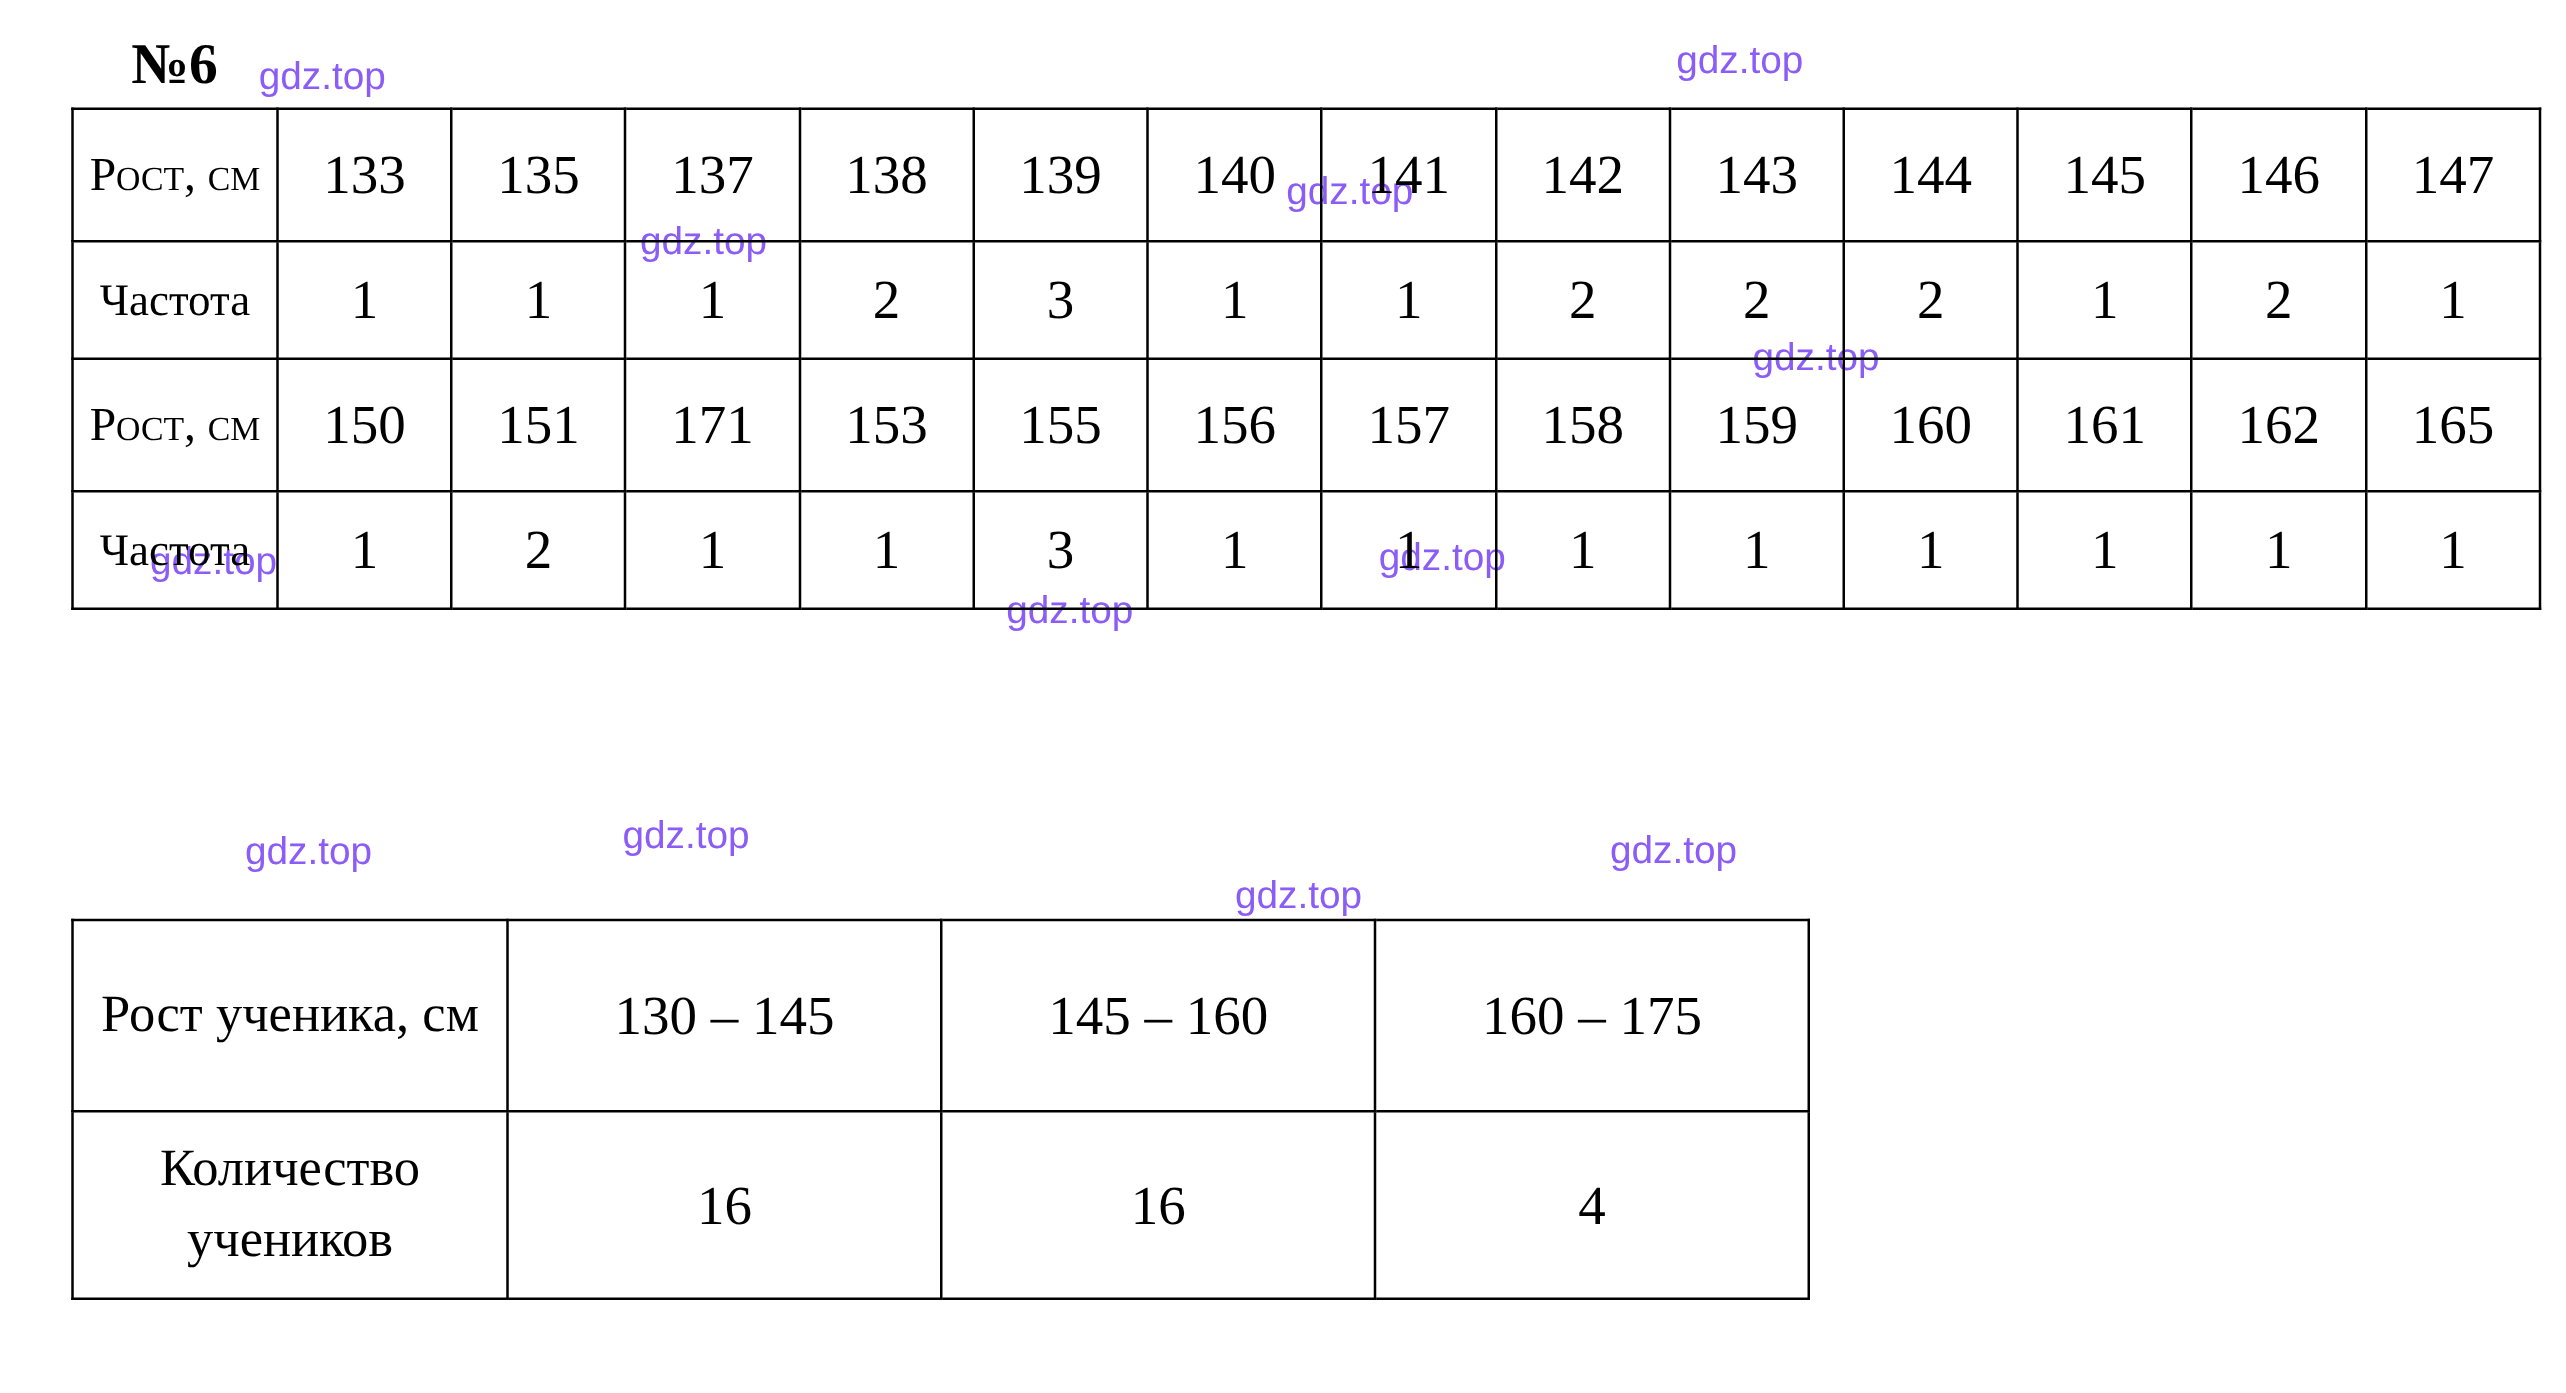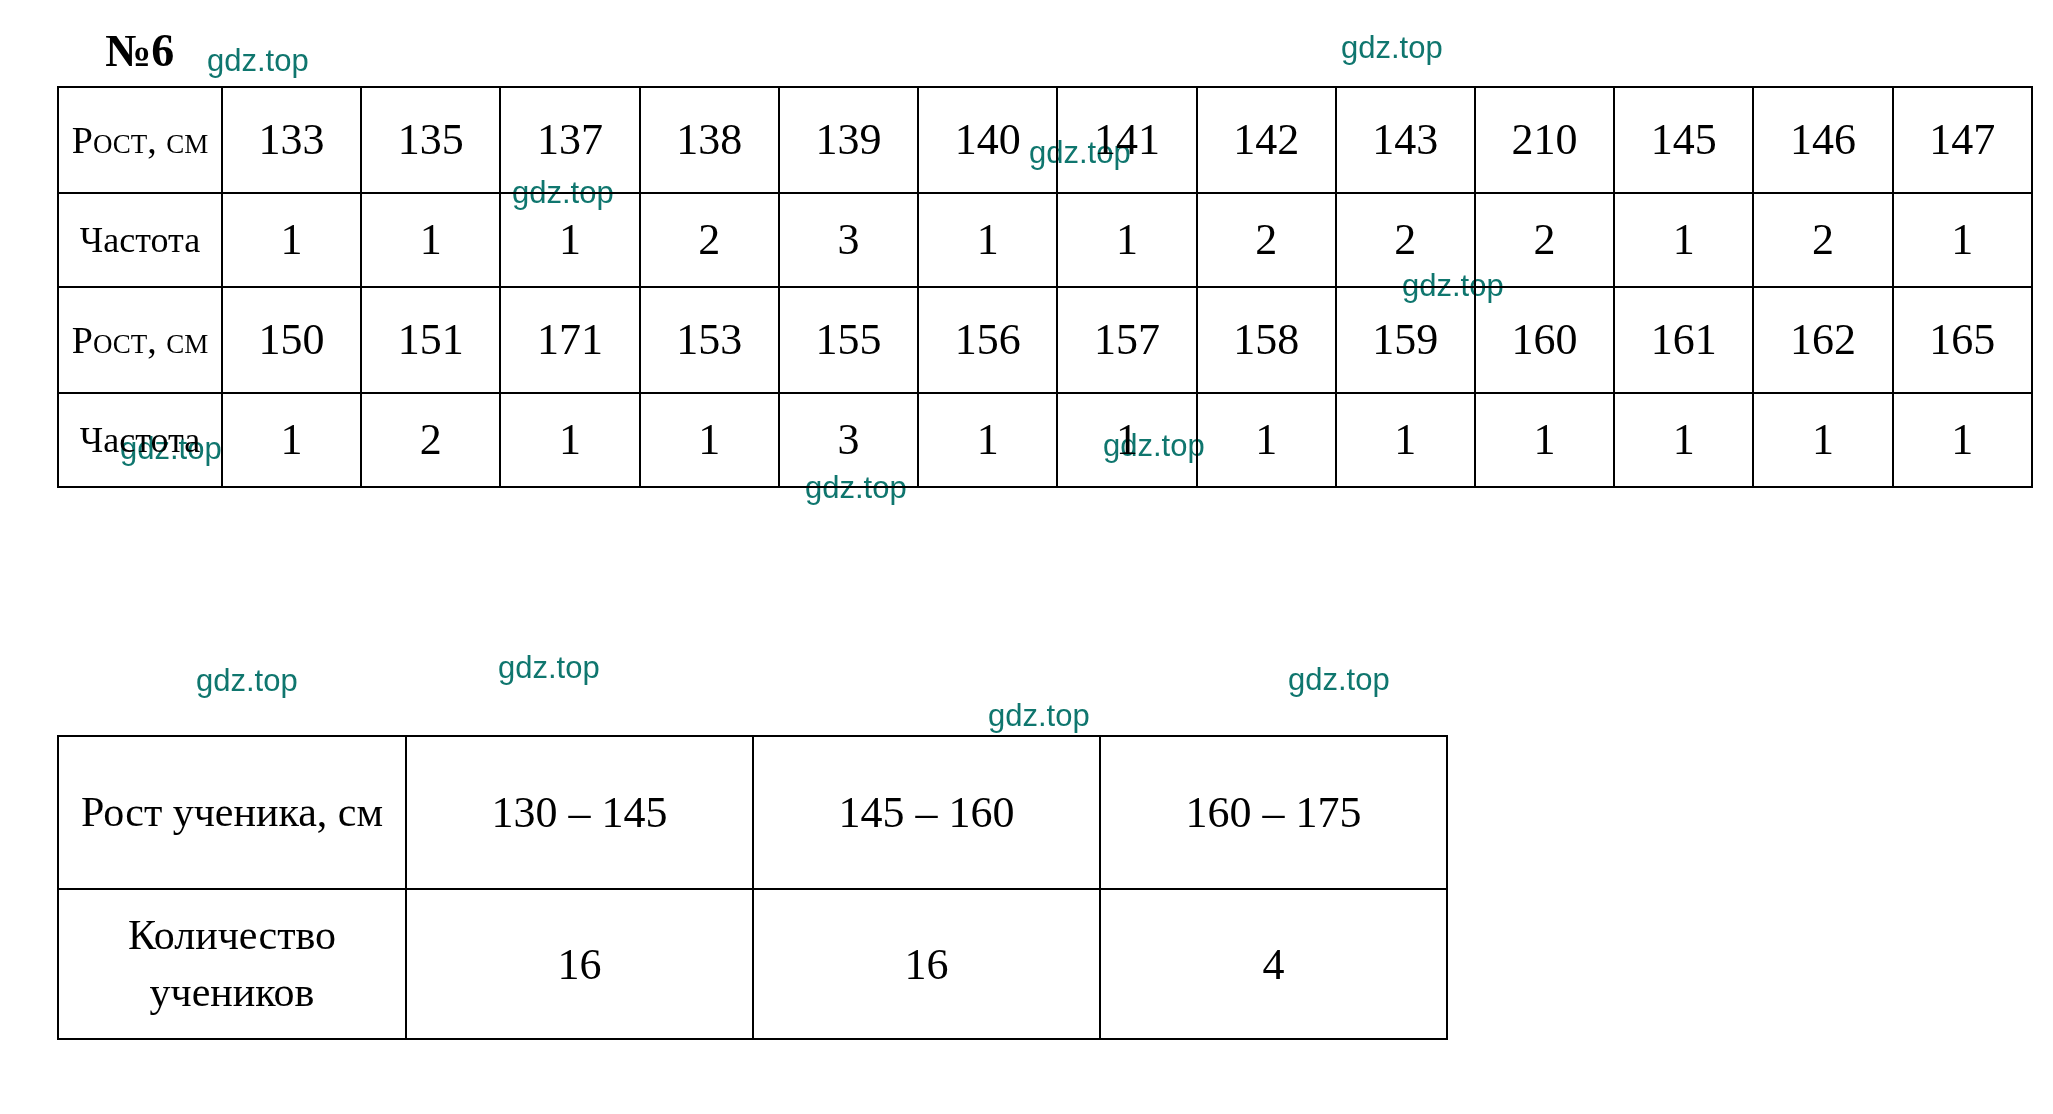--- a/index.html
+++ b/index.html
@@ -27,21 +27,21 @@
     letter-spacing: 0px;
     line-height: 1;
     white-space: nowrap;
   }
 
   
   .wm {
     position: absolute;
     font-family: "Liberation Sans", "DejaVu Sans", sans-serif;
     font-size: 31px;
-    color: #0f766e;
+    color: #8b5cf6;
     white-space: nowrap;
     pointer-events: none;
     line-height: 1;
   }
 
   
   table.grid {
     position: absolute;
     border-collapse: collapse;
     table-layout: fixed;
@@ -124,21 +124,21 @@
         <td class="rowlabel height-label">Рост, см</td>
         <td>133</td>
         <td>135</td>
         <td>137</td>
         <td>138</td>
         <td>139</td>
         <td>140</td>
         <td>141</td>
         <td>142</td>
         <td>143</td>
-        <td>210</td>
+        <td>144</td>
         <td>145</td>
         <td>146</td>
         <td>147</td>
       </tr>
       <tr class="freq-row">
         <td class="rowlabel">Частота</td>
         <td>1</td>
         <td>1</td>
         <td>1</td>
         <td>2</td>

